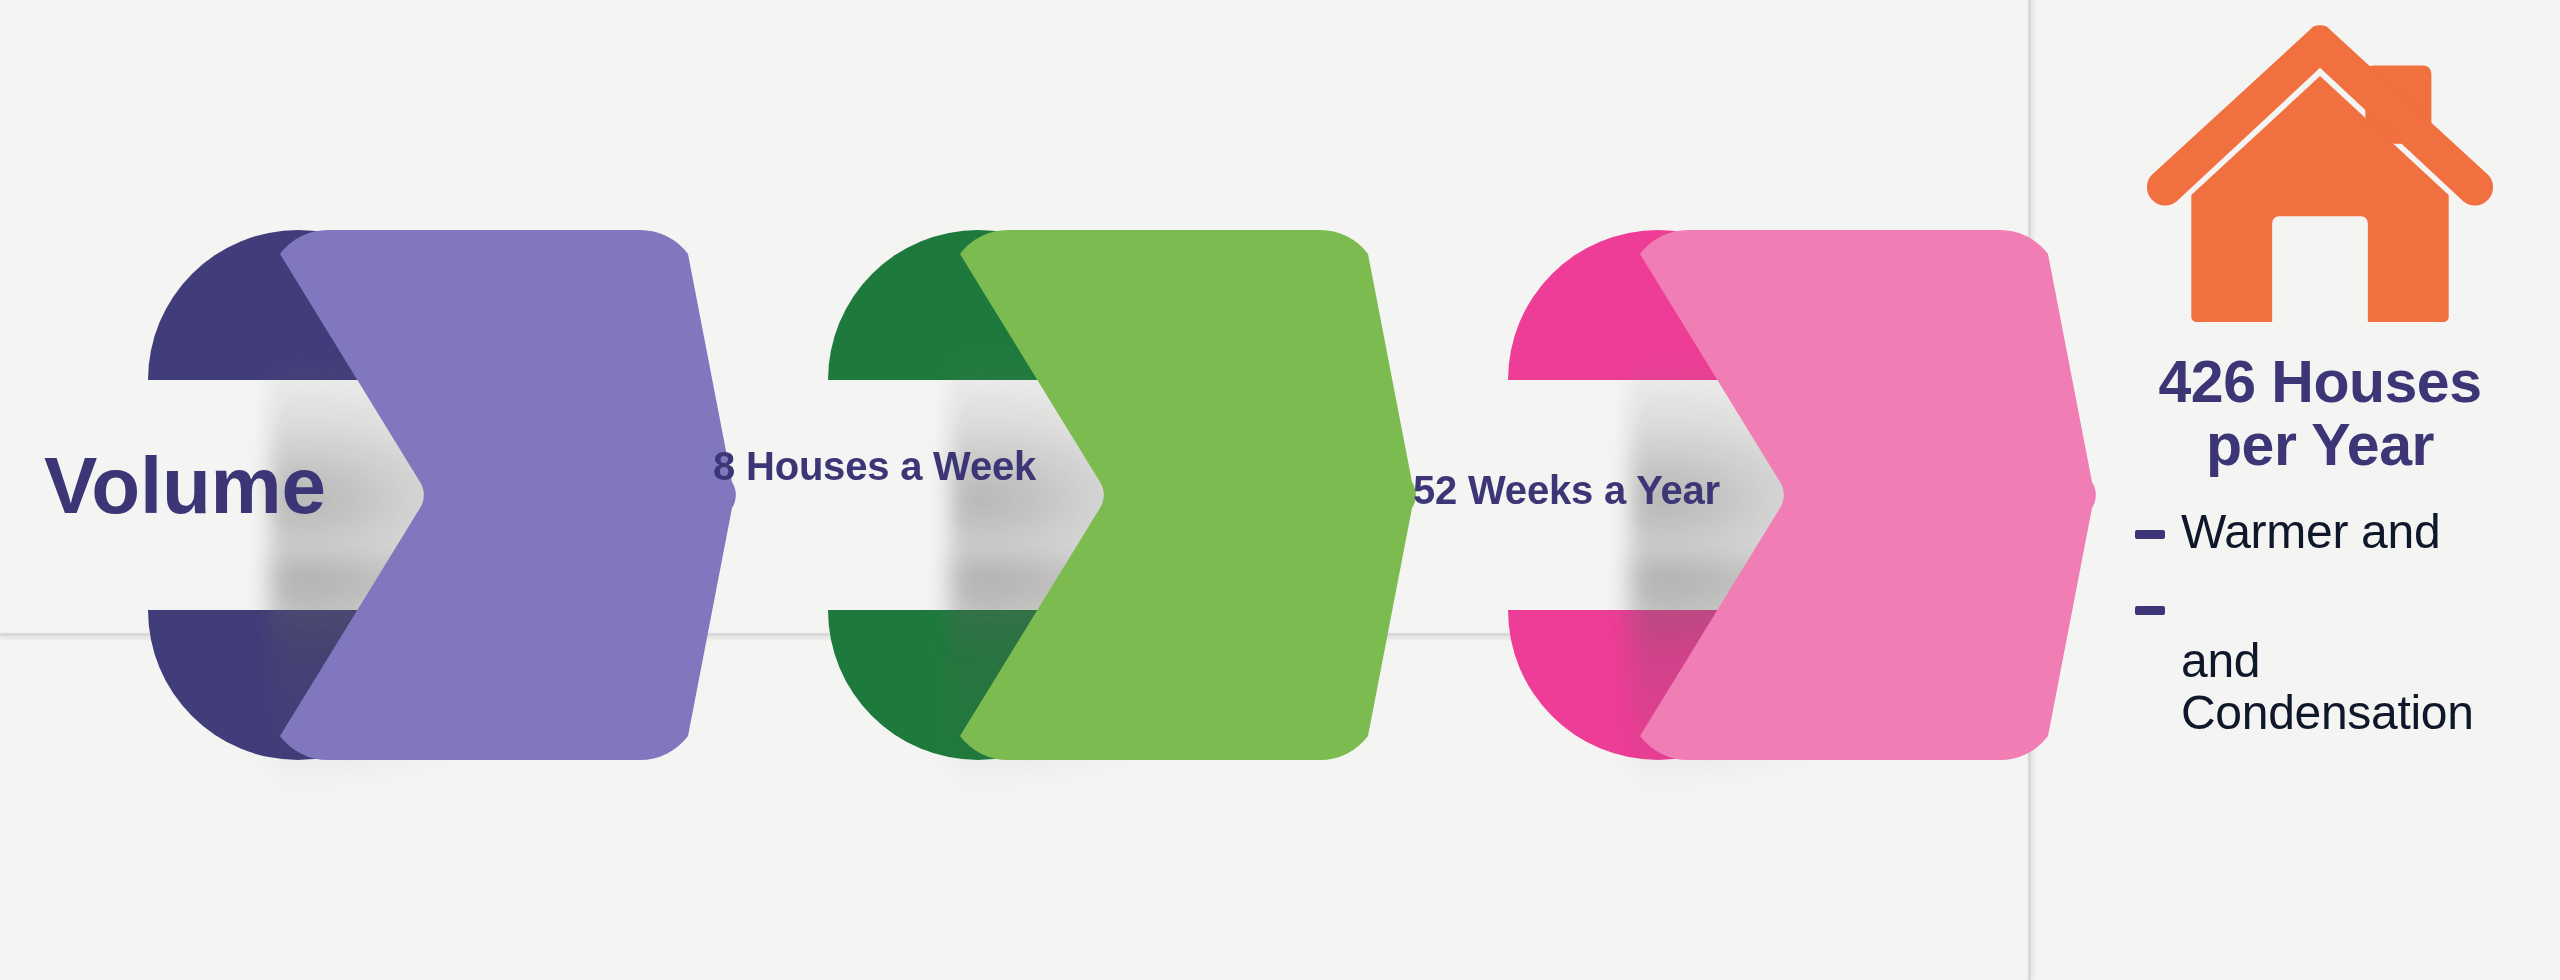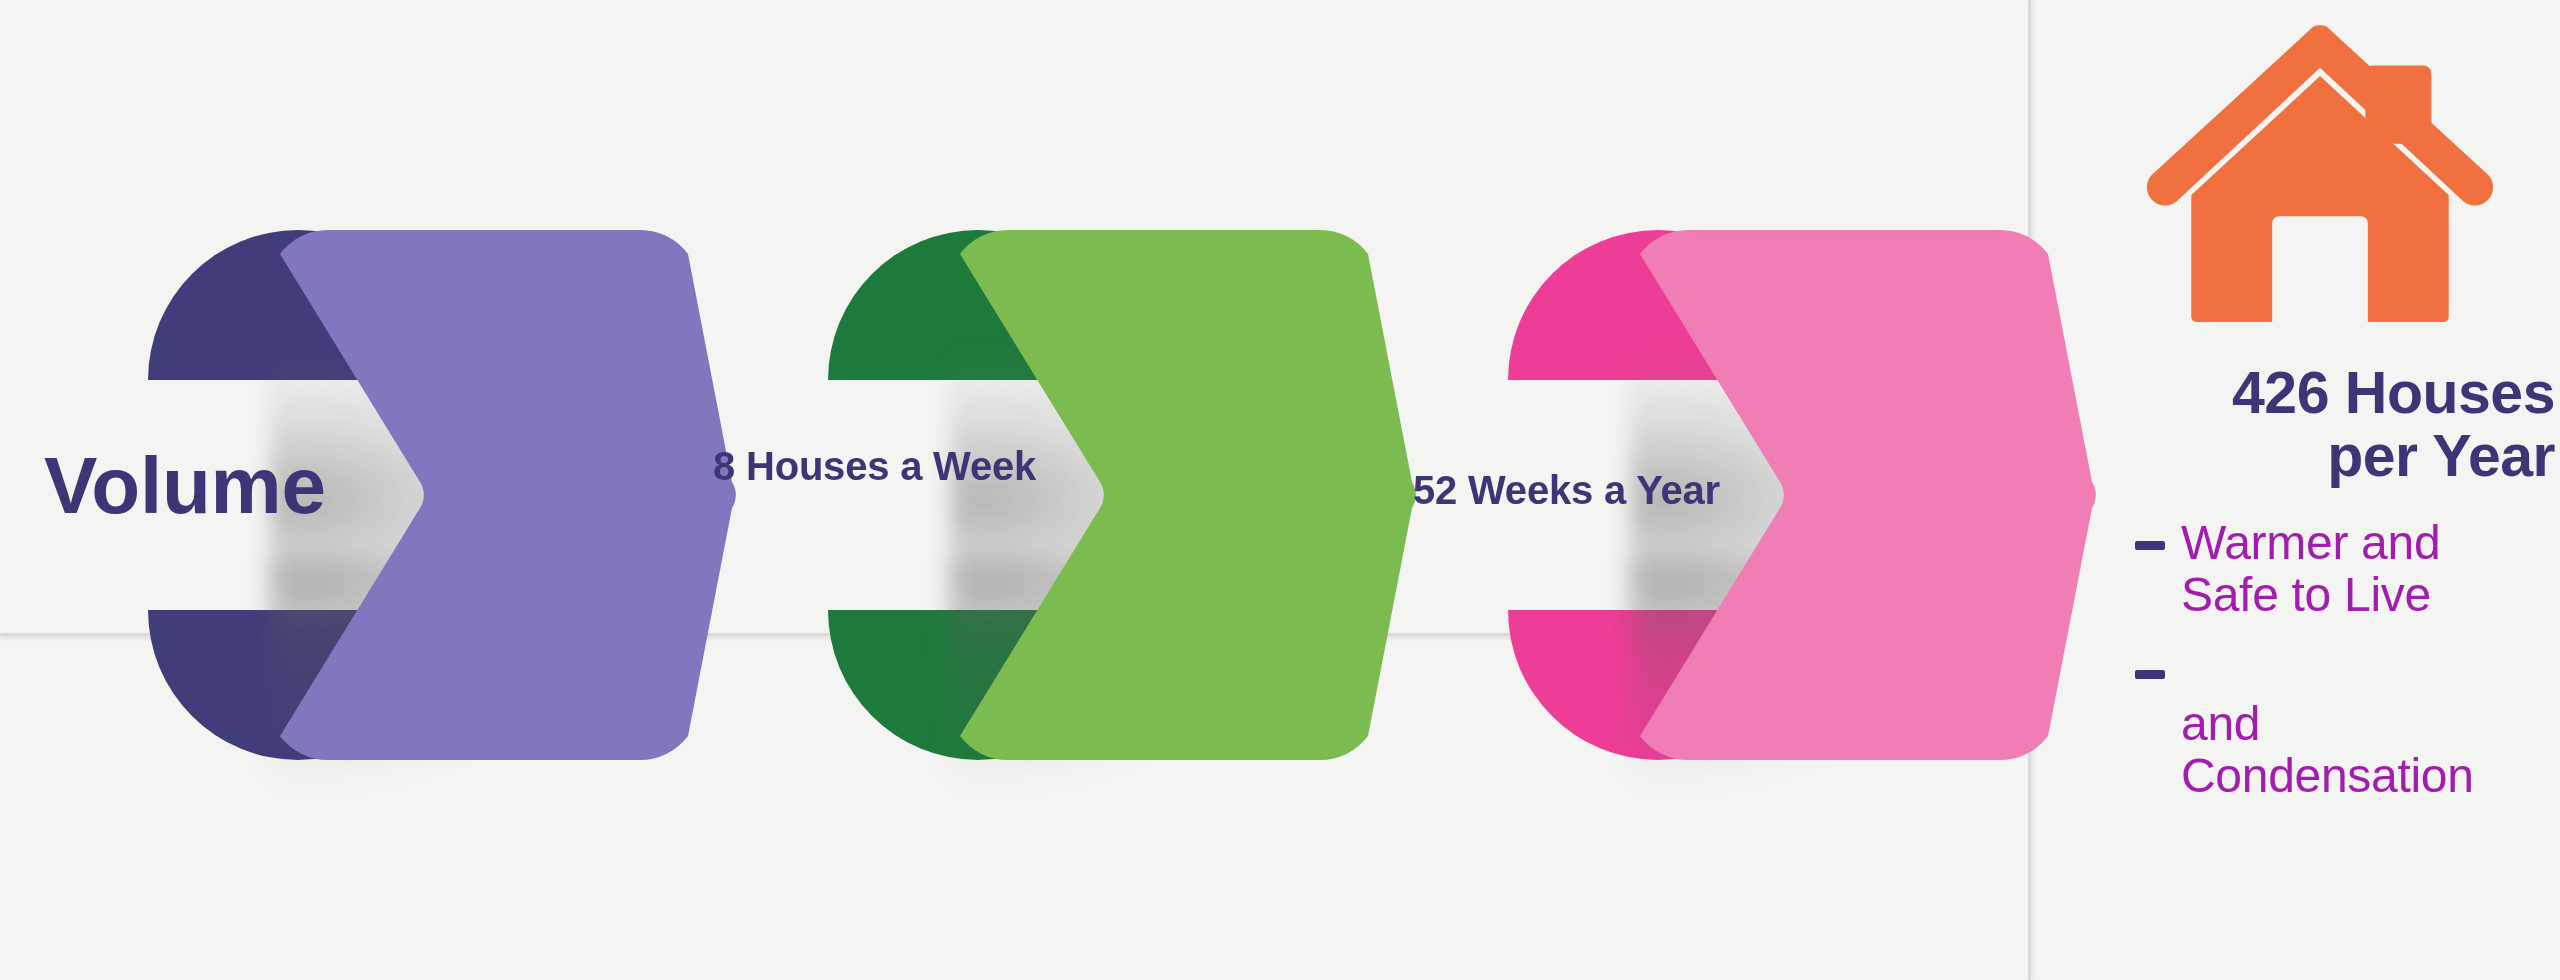--- a/index.html
+++ b/index.html
@@ -38,26 +38,26 @@
   
   .chev{position:absolute;inset:0;}
   .chev svg{display:block;width:620px;height:530px;}
 
   
   .caption{position:absolute;color:#3c3576;font-weight:700;white-space:nowrap;letter-spacing:-.2px;margin-left:8px;}
 
   
   #panel{position:absolute;left:2085px;top:20px;width:470px;}
   #house{width:380px;height:330px;display:block;margin:0 auto;}
-  .panel-title{margin-top:12px;text-align:right;color:#3c3576;
+  .panel-title{margin-top:1px;text-align:center;color:#3c3576;
       font-size:59px;line-height:1.06;font-weight:700;letter-spacing:-.5px;}
   .bullets{margin-top:30px;padding:0 0 0 50px;}
   .bullet{display:flex;align-items:flex-start;margin-bottom:24px;}
   .dash{flex:0 0 auto;width:30px;height:9px;background:#3c3576;border-radius:2px;margin-top:24px;margin-right:16px;}
-  .btext{color:#a21caf;font-size:48px;line-height:1.09;font-weight:400;letter-spacing:-.3px;}
+  .btext{color:#0f172a;font-size:48px;line-height:1.09;font-weight:400;letter-spacing:-.3px;}
 </style>
 </head>
 <body>
 
 <div id="stage">
 
   <div class="rule rule-h" style="left:0;top:633px;width:2030px;"></div>
 
   <div class="rule rule-h" style="left:2031px;top:633px;width:30px;"></div>
 
@@ -136,21 +136,20 @@
     <div class="panel-title">
       <div>426 Houses</div>
       <div>per Year</div>
     </div>
 
     <div class="bullets">
       <div class="bullet">
         <span class="dash"></span>
         <span class="btext">
           <span>Warmer and</span><br>
-          <span>Safe to Live</span>
         </span>
       </div>
       <div class="bullet">
         <span class="dash"></span>
         <span class="btext">
           <br>
           <span>and Condensation</span>
         </span>
       </div>
     </div>

